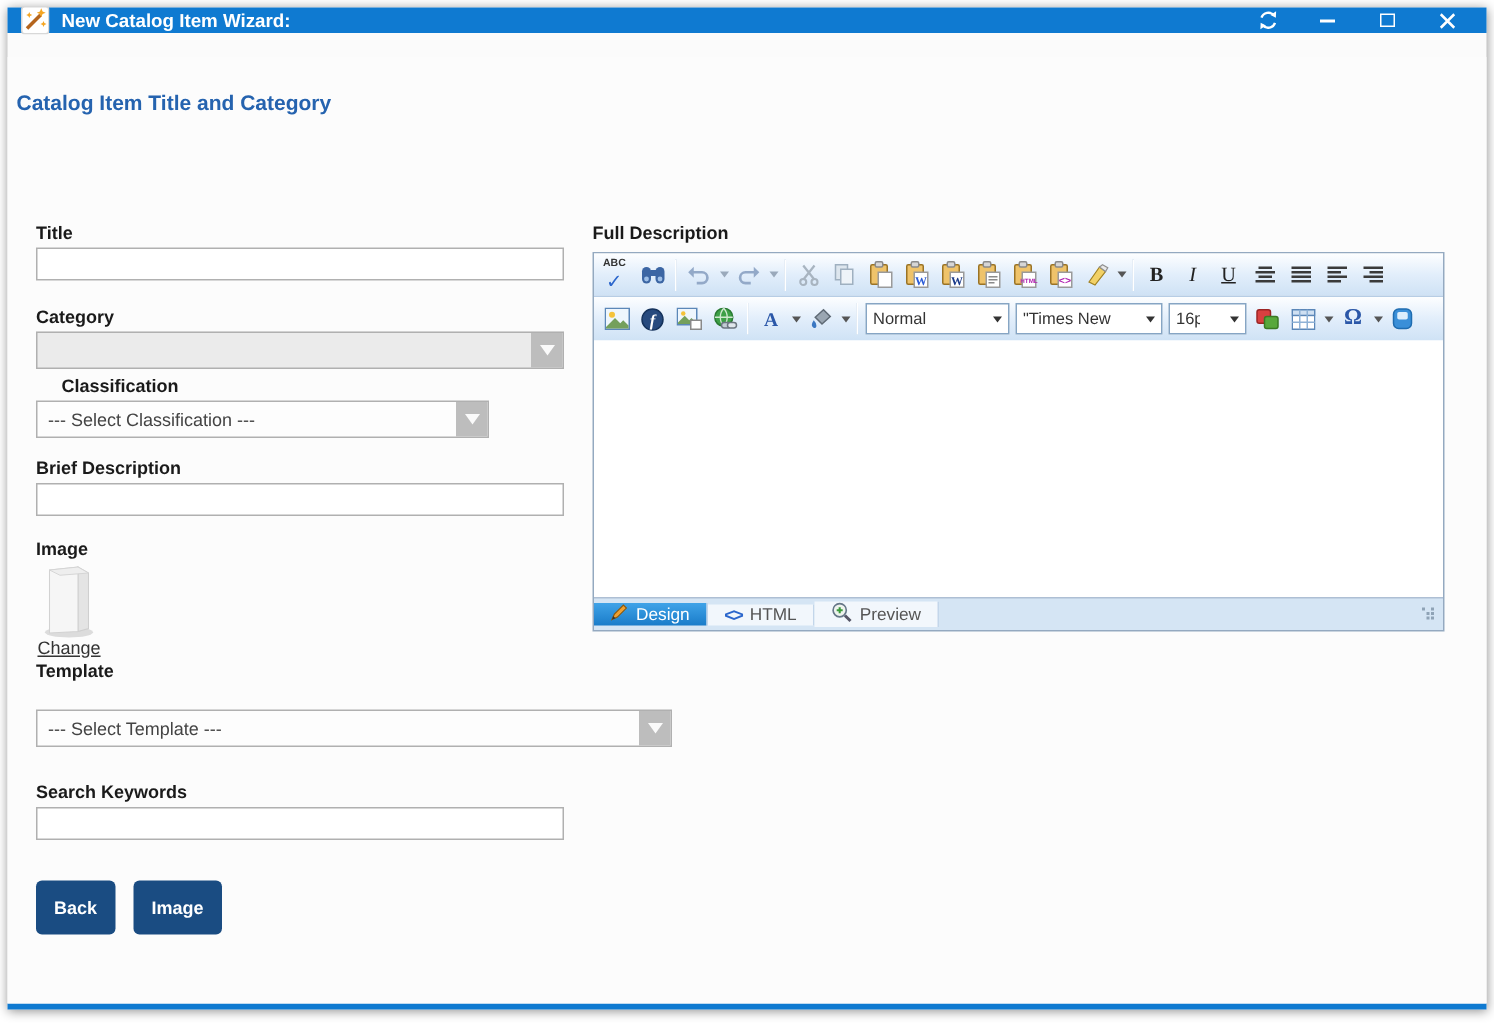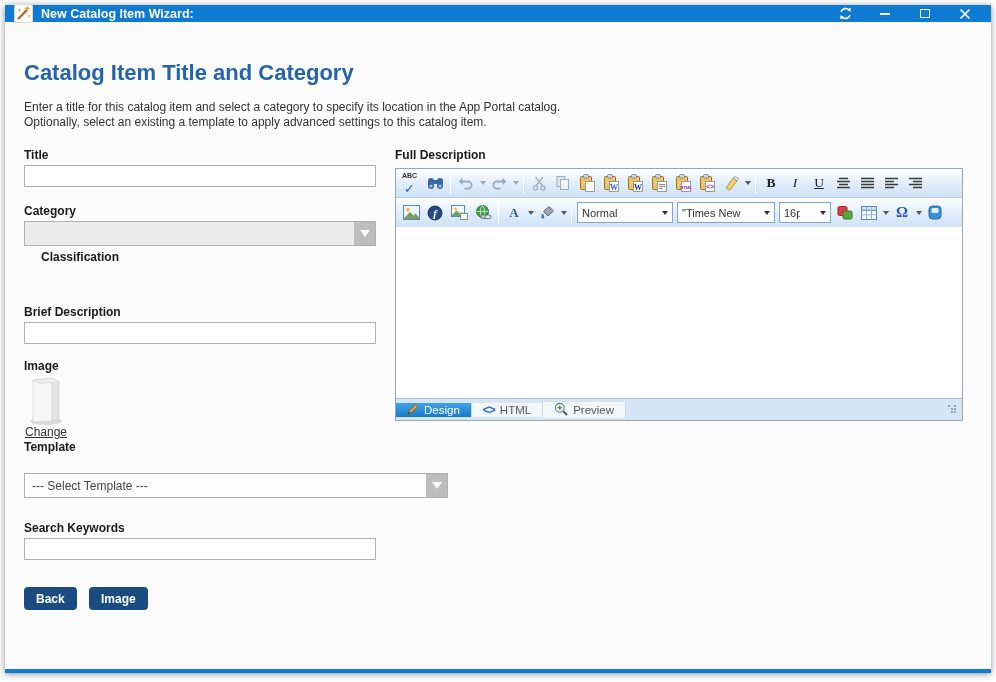--- a/index.html
+++ b/index.html
@@ -15,39 +15,39 @@
   .app-icon { width:19px; height:19px; margin-right:8px; display:flex; }
   .win-title { color:#fff; font-weight:bold; font-size:12.5px; }
   .win-controls { margin-left:auto; display:flex; align-items:center; gap:22px; margin-right:8px; }
   .ctrl { width:18px; height:18px; display:flex; align-items:center; justify-content:center; cursor:default; }
   .min-glyph { width:10px; height:2px; background:#fff; }
   .max-glyph { width:10px; height:9px; border:1.5px solid #fff; }
 
   
   .content { position:absolute; top:33px; left:0; right:0; bottom:0; background:#fcfcfc; }
 
-  .page-heading { position:absolute; left:19px; top:22px; font-size:22px; font-weight:bold; color:#2563af; }
+  .page-heading { position:absolute; left:6px; top:22px; font-size:14px; font-weight:bold; color:#2563af; }
   .page-desc { position:absolute; left:19px; top:62px; font-size:12px; color:#333; line-height:15px; }
 
   .lbl { position:absolute; font-weight:bold; font-size:12px; color:#1a1a1a; }
 
   .tin { position:absolute; width:352px; height:22px; border:1px solid #b0b0b0; background:#fff;
          font:12px "Liberation Sans",sans-serif; padding:0 5px; }
 
   .combo { position:absolute; height:25px; border:1px solid #b0b0b0; background:#fdfdfd;
            display:flex; align-items:center; }
   .combo.disabled { background:#ebebeb; }
   .combo .ctext { flex:1; font-size:12px; color:#444; padding:0 7px; white-space:nowrap; overflow:hidden; }
   .combo .cbtn { width:21px; height:100%; background:#bdbdbd; display:flex; align-items:center; justify-content:center; cursor:default; }
   .combo .cbtn i { border-left:5px solid transparent; border-right:5px solid transparent; border-top:7px solid #fafafa; }
 
   .chg-link { position:absolute; font-size:12px; color:#333; text-decoration:underline; cursor:pointer; }
   .box-img { position:absolute; }
 
-  .btn-nav { position:absolute; height:23px; background:#1a4c82; color:#fff; font-weight:bold;
+  .btn-nav { position:absolute; height:36px; background:#1a4c82; color:#fff; font-weight:bold;
              font-size:12px; border:none; border-radius:4px; padding:0 12px; cursor:default;
              font-family:"Liberation Sans",sans-serif; }
 
   
   .editor { position:absolute; left:390px; top:130px; width:568px; border:1px solid #94a9c0; background:#fff; }
   .tb { height:29px; display:flex; align-items:center; padding:0 3px;
         background:linear-gradient(#fdfeff,#e2eefb 50%,#cfe2f5); }
   .tb.row1 { border-bottom:1px solid #b7cde5; }
   .tbtn { min-width:22px; height:23px; display:flex; align-items:center; justify-content:center; margin:0 1px; cursor:default; }
   .dd { width:9px; height:23px; display:flex; align-items:center; justify-content:center; cursor:default; }
@@ -117,37 +117,39 @@
         <svg width="12" height="12" viewBox="0 0 12 12">
           <path d="M1.5 1.5 L10.5 10.5 M10.5 1.5 L1.5 10.5" stroke="#fff" stroke-width="1.7"></path>
         </svg>
       </span>
     </div>
   </div>
 
   <div class="content">
 
     <div class="page-heading">Catalog Item Title and Category</div>
-    <div class="page-desc">
-      <span>Enter a title for this catalog item and select a category to specify its location in the App Portal catalog.</span><br>
-      <span>Optionally, select an existing a template to apply advanced settings to this catalog item.</span>
-    </div>
 
     <div class="lbl" style="left:19px;top:110px">Title</div>
     <input class="tin" style="left: 19px; top: 127px;" value="">
 
     <div class="lbl" style="left:19px;top:166px">Category</div>
     <div class="combo disabled" style="left:19px;top:183px;width:352px">
       <span class="ctext"></span>
       <span class="cbtn">
           <i></i>
         </span>
     </div>
 
     <div class="lbl" style="left:36px;top:212px">Classification</div>
+    <div class="combo" style="left:19px;top:229px;width:302px">
+      <span class="ctext">--- Select Classification ---</span>
+      <span class="cbtn">
+          <i></i>
+        </span>
+    </div>
 
     <div class="lbl" style="left:19px;top:267px">Brief Description</div>
     <input class="tin" style="left: 19px; top: 284px;" value="">
 
     <div class="lbl" style="left:19px;top:321px">Image</div>
     <span class="box-img" style="left:21px;top:336px">
       <svg width="42" height="52" viewBox="0 0 42 52">
         <ellipse cx="20" cy="47.5" rx="16" ry="3.5" fill="#dcdcdc"></ellipse>
         <polygon points="26,4 33,8 33,45 26,47" fill="#e4e4e4" stroke="#cfcfcf" stroke-width="0.7"></polygon>
         <polygon points="7,6 26,4 26,47 7,48" fill="#f6f6f6" stroke="#d2d2d2" stroke-width="0.7"></polygon>

